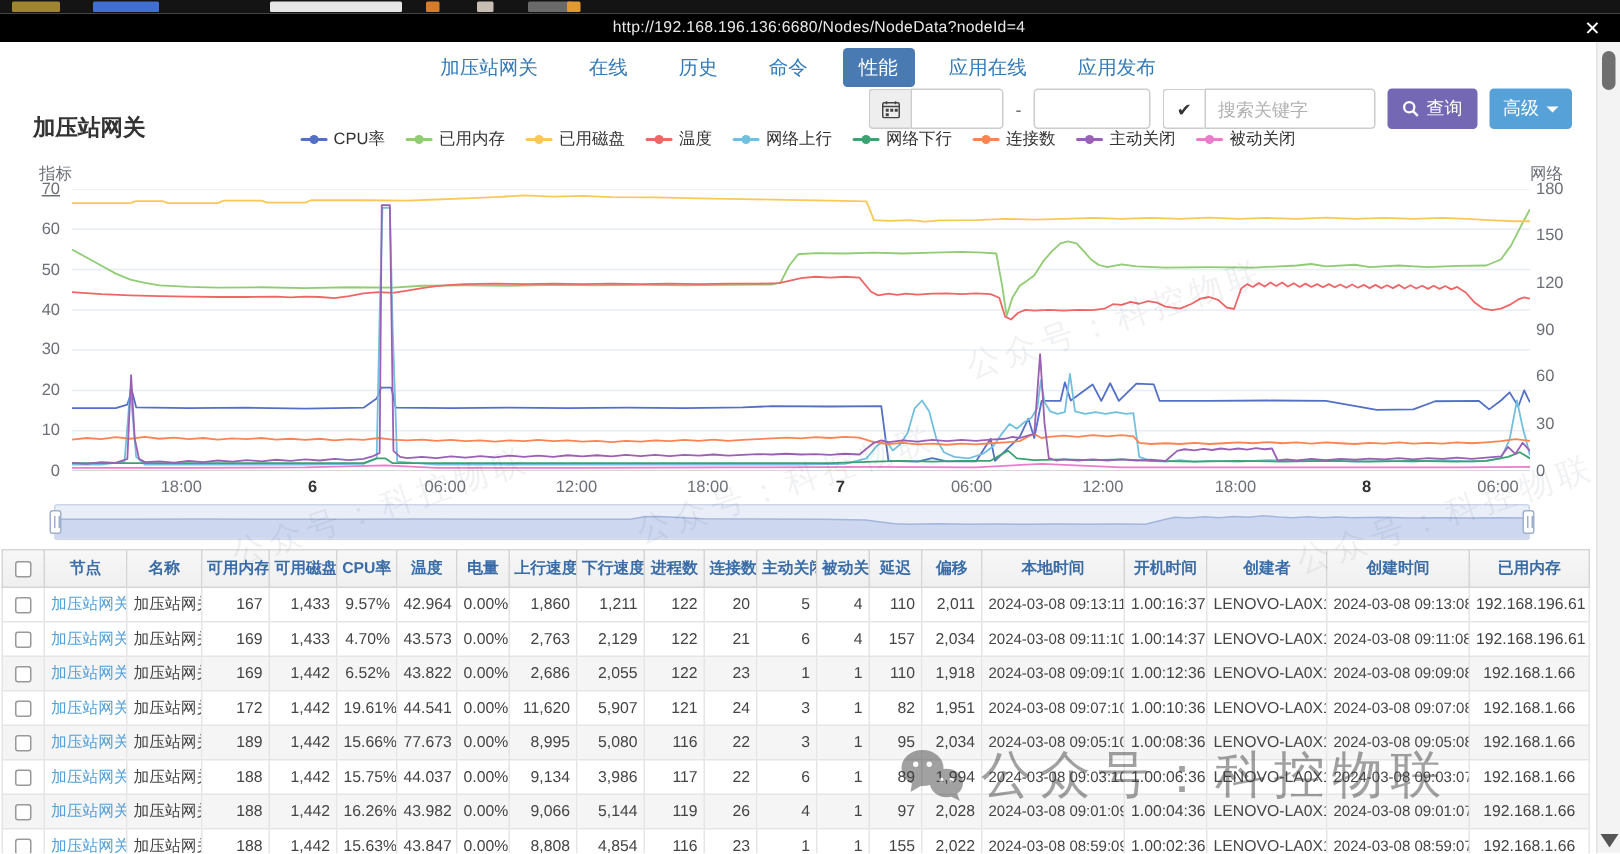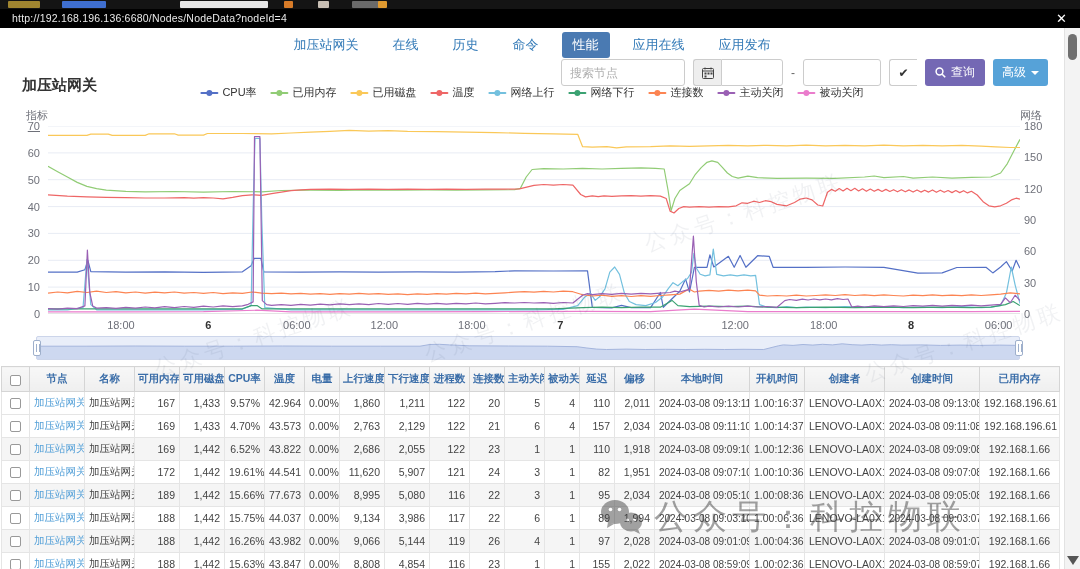--- a/index.html
+++ b/index.html
@@ -6,21 +6,21 @@
   html,body { width:1080px; height:569px; overflow:hidden; }
   body { font-family:"Liberation Sans","DejaVu Sans",sans-serif; background:#fff; position:relative; }
   #app { position:absolute; left:0; top:0; width:1080px; height:569px; overflow:hidden; background:#fff; }
 
   
   #top-strip { position:absolute; left:0; top:0; width:1080px; height:9px; background:#141414; overflow:hidden; }
   .frag { position:absolute; top:1px; height:7px; border-radius:1px; }
 
   
   #url-bar { position:absolute; left:0; top:9px; width:1080px; height:19px; background:#000; color:#e9e9e9; }
-  #url-text { position:absolute; left:0; right:0; top:3px; font-size:10.5px; letter-spacing:.2px;margin-left:12px; }
+  #url-text { position:absolute; left:0; right:0; top:3px; text-align:center; font-size:10.5px; letter-spacing:.2px;margin-left:12px; }
   #close-x { position:absolute; right:13px; top:1px; font-size:13px; color:#fff; cursor:pointer; line-height:17px; }
 
   #content { position:absolute; left:0; top:28px; width:1064px; height:541px; background:#fff; overflow:hidden; }
 
   
   #tabs { position:absolute; left:0; right:0; top:4px; display:flex; justify-content:center; gap:12px; }
   .tab { color:#337ab7; font-size:13px; padding:4px 11px; border-radius:3px; cursor:pointer; white-space:nowrap; }
   .tab.active { background:#4a7ab2; color:#fff; }
 
   
@@ -114,40 +114,40 @@
         <div class="tab">加压站网关</div>
         <div class="tab">在线</div>
         <div class="tab">历史</div>
         <div class="tab">命令</div>
         <div class="tab active">性能</div>
         <div class="tab">应用在线</div>
         <div class="tab">应用发布</div>
       </nav>
 
     <div id="filters">
-      <input class="txt" style="width: 124px;" placeholder="搜索节点">
       <span class="group">
         <span class="addon">
           <svg width="12" height="12" viewBox="0 0 12 12">
               <rect x="0.5" y="1.5" width="11" height="10" rx="1" fill="none" stroke="#444"></rect>
               <line x1="0.5" y1="4" x2="11.5" y2="4" stroke="#444"></line>
               <line x1="3" y1="0.5" x2="3" y2="2.5" stroke="#444"></line>
               <line x1="9" y1="0.5" x2="9" y2="2.5" stroke="#444"></line>
               <rect x="2.5" y="5.5" width="2" height="2" fill="#444"></rect>
               <rect x="5.5" y="5.5" width="2" height="2" fill="#444"></rect>
               <rect x="8.5" y="5.5" width="2" height="2" fill="#444"></rect>
               <rect x="2.5" y="8.5" width="2" height="2" fill="#444"></rect>
             </svg>
         </span>
         <input class="txt" style="width: 62px;" value="">
       </span>
       <span class="dash">-</span>
       <input class="txt" style="width: 78px;" value="">
       <span class="group">
         <span class="addon white">✔</span>
+        <input class="txt" style="width: 114px;" placeholder="搜索关键字">
       </span>
       <button class="btn btn-query">
         <svg width="11" height="11" viewBox="0 0 11 11">
             <circle cx="4.5" cy="4.5" r="3.4" fill="none" stroke="#fff" stroke-width="1.5"></circle>
             <line x1="7.2" y1="7.2" x2="10.2" y2="10.2" stroke="#fff" stroke-width="1.6"></line>
           </svg>
         <span>查询</span>
       </button>
       <button class="btn btn-adv">
         <span>高级</span>

